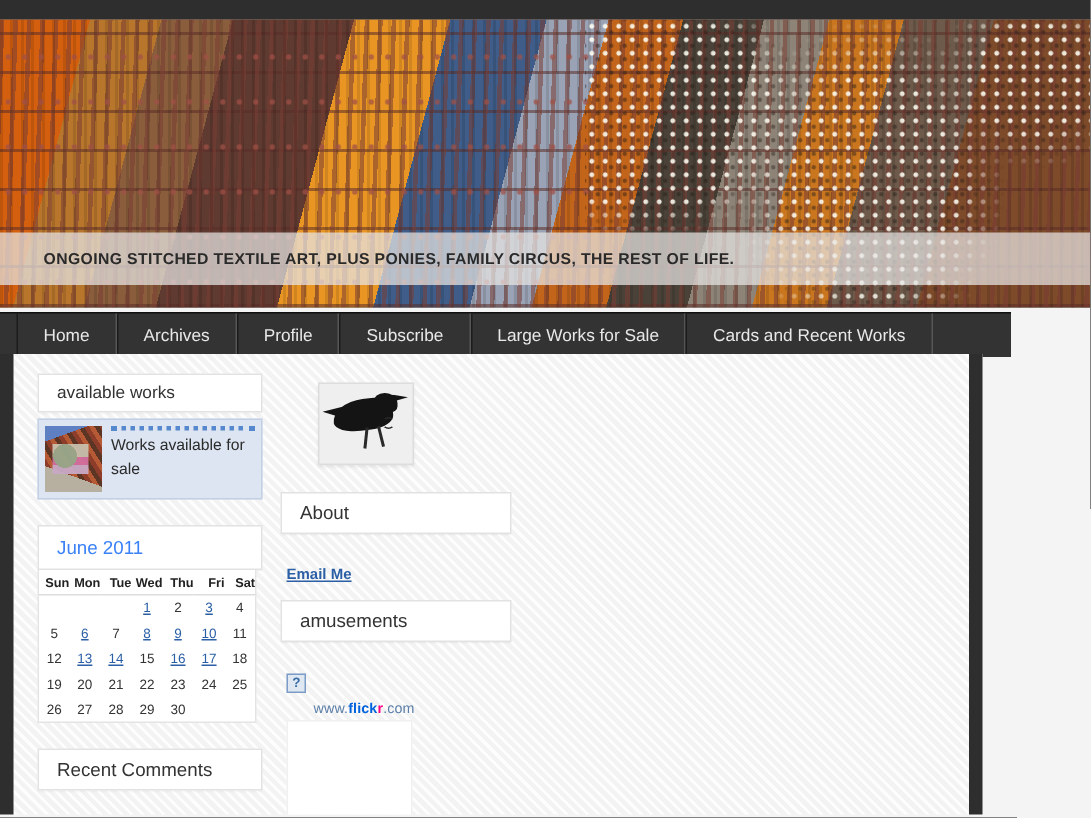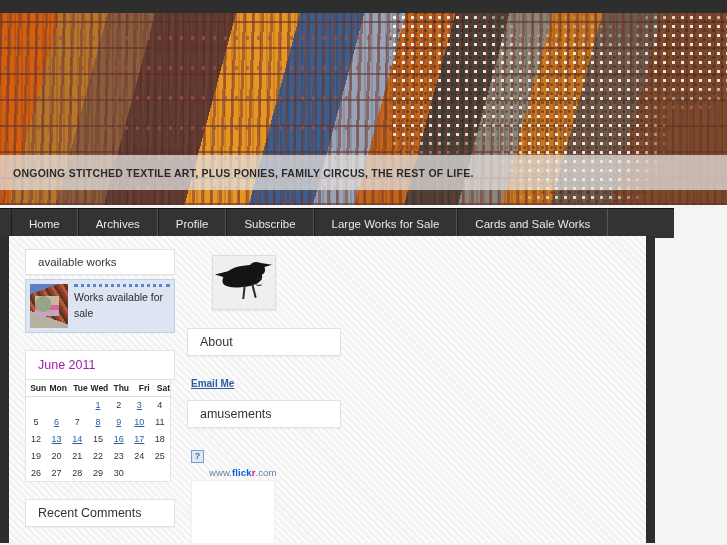--- a/index.html
+++ b/index.html
@@ -101,21 +101,21 @@
   }
   .blog-title {
     margin-left: 18px;
     font-size: 19px;
     color: #1d1d1d;
     font-weight: normal;
     letter-spacing: .2px;
     white-space: nowrap;
   }
   .blog-tagline {
-    margin-left: 13px;
+    margin-left: 29px;
     font-size: 10.5px;
     font-weight: bold;
     color: #2a2a2a;
     letter-spacing: .25px;
     white-space: nowrap;
   }
 
   
   .navbar {
     position: absolute; top: 208px; left: 0;
@@ -205,21 +205,21 @@
     border-top: 3px dotted #5588cc;
     padding-top: 2px;
     flex: 1;
   }
 
   
   .cal-head {
     background: #ffffff;
     border: 1px solid #e2e2e2;
     font-size: 12.5px;
-    color: #a21caf;
+    color: #3b82f6;
     padding: 7px 10px 7px 12px;
     box-shadow: 0 1px 1px rgba(0,0,0,.04);
   }
   table.calendar {
     width: 146px;
     border-collapse: collapse;
     background: #fff;
     border: 1px solid #e4e4e4;
     border-top: none;
     table-layout: fixed;
@@ -435,21 +435,21 @@
       <span class="blog-tagline">ONGOING STITCHED TEXTILE ART, PLUS PONIES, FAMILY CIRCUS, THE REST OF LIFE.</span>
     </div>
   </div>
 
   <nav class="navbar">
     <div class="nav-item">Home</div>
     <div class="nav-item">Archives</div>
     <div class="nav-item">Profile</div>
     <div class="nav-item">Subscribe</div>
     <div class="nav-item">Large Works for Sale</div>
-    <div class="nav-item">Cards and Sale Works</div>
+    <div class="nav-item">Cards and Recent Works</div>
   </nav>
 
   <div class="body-wrap">
 
     <aside class="sidebar-left">
 
       <div class="widget">
         <div class="widget-head">available works</div>
         <div class="works-box">
           <div class="works-thumb"></div>

